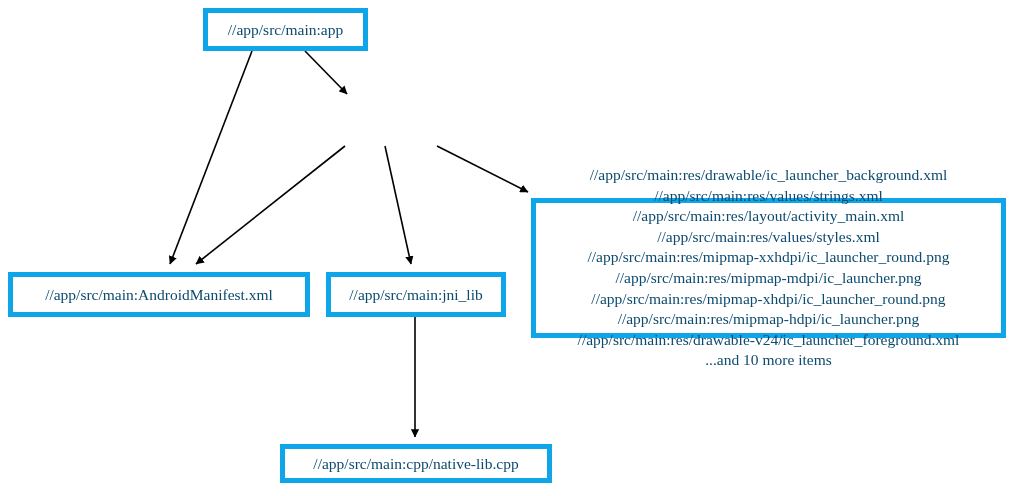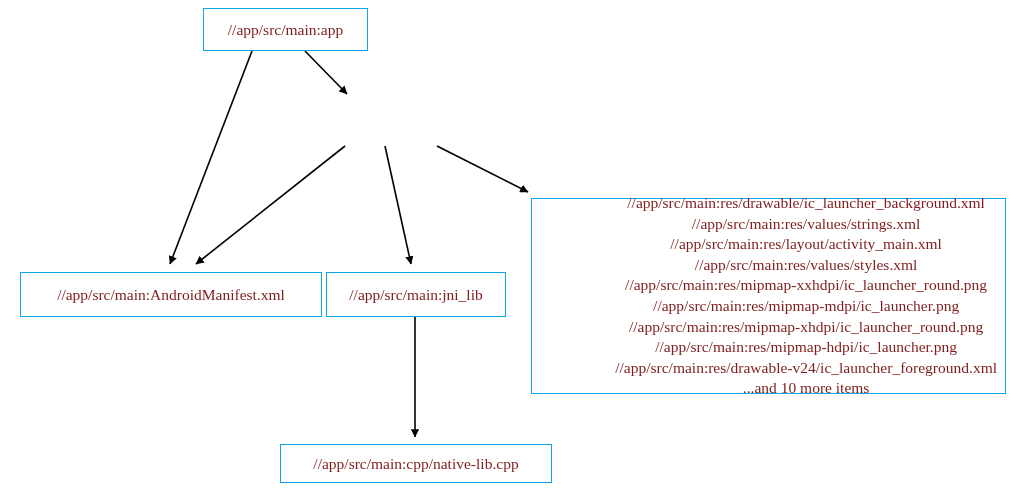--- a/index.html
+++ b/index.html
@@ -20,49 +20,49 @@
     position: absolute;
     left: 0;
     top: 0;
     width: 1018px;
     height: 496px;
     pointer-events: none;
   }
   .node {
     position: absolute;
     box-sizing: border-box;
-    border: 1px solid #0ea5e9;
+    border: 5px solid #0ea5e9;
     background: #ffffff;
     display: flex;
     align-items: center;
     justify-content: center;
     text-align: center;
-    color: #7f1d1d;
+    color: #0c4a6e;
     font-family: "Liberation Serif", "DejaVu Serif", serif;
     font-size: 15.5px;
     line-height: 1.0;
     white-space: nowrap;
   }
   .node-label {
     display: block;
     padding: 0 6px;
   }
   .node-multiline {
     white-space: pre-line;
     line-height: 1.33;
     font-size: 15.5px;
     padding: 5px 8px;
     text-align: center;
   }
   #node-app        { left: 203px; top: 8px;   width: 165px; height: 43px; }
   #node-lib        { left: 302px; top: 102px; width: 155px; height: 44px; }
-  #node-manifest   { left: 20px;   top: 272px; width: 302px; height: 45px; }
+  #node-manifest   { left: 8px;   top: 272px; width: 302px; height: 45px; }
   #node-jnilib     { left: 326px; top: 272px; width: 180px; height: 45px; }
   #node-nativelib  { left: 280px; top: 444px; width: 272px; height: 39px; }
-  #node-resources  { left: 531px; top: 198px; width: 475px; height: 196px; justify-content: flex-end; }
+  #node-resources  { left: 531px; top: 198px; width: 475px; height: 140px; }
 </style>
 </head>
 <body>
 
 <div id="canvas">
 
   <svg id="edge-layer" viewBox="0 0 1018 496" width="1018" height="496" xmlns="http://www.w3.org/2000/svg">
     <defs>
       <marker id="arrow" viewBox="0 0 10 10" refX="9.4" refY="5" markerWidth="5.2" markerHeight="5.2" orient="auto-start-reverse">
         <path d="M 0 0 L 10 5 L 0 10 z" fill="#000000"></path>

